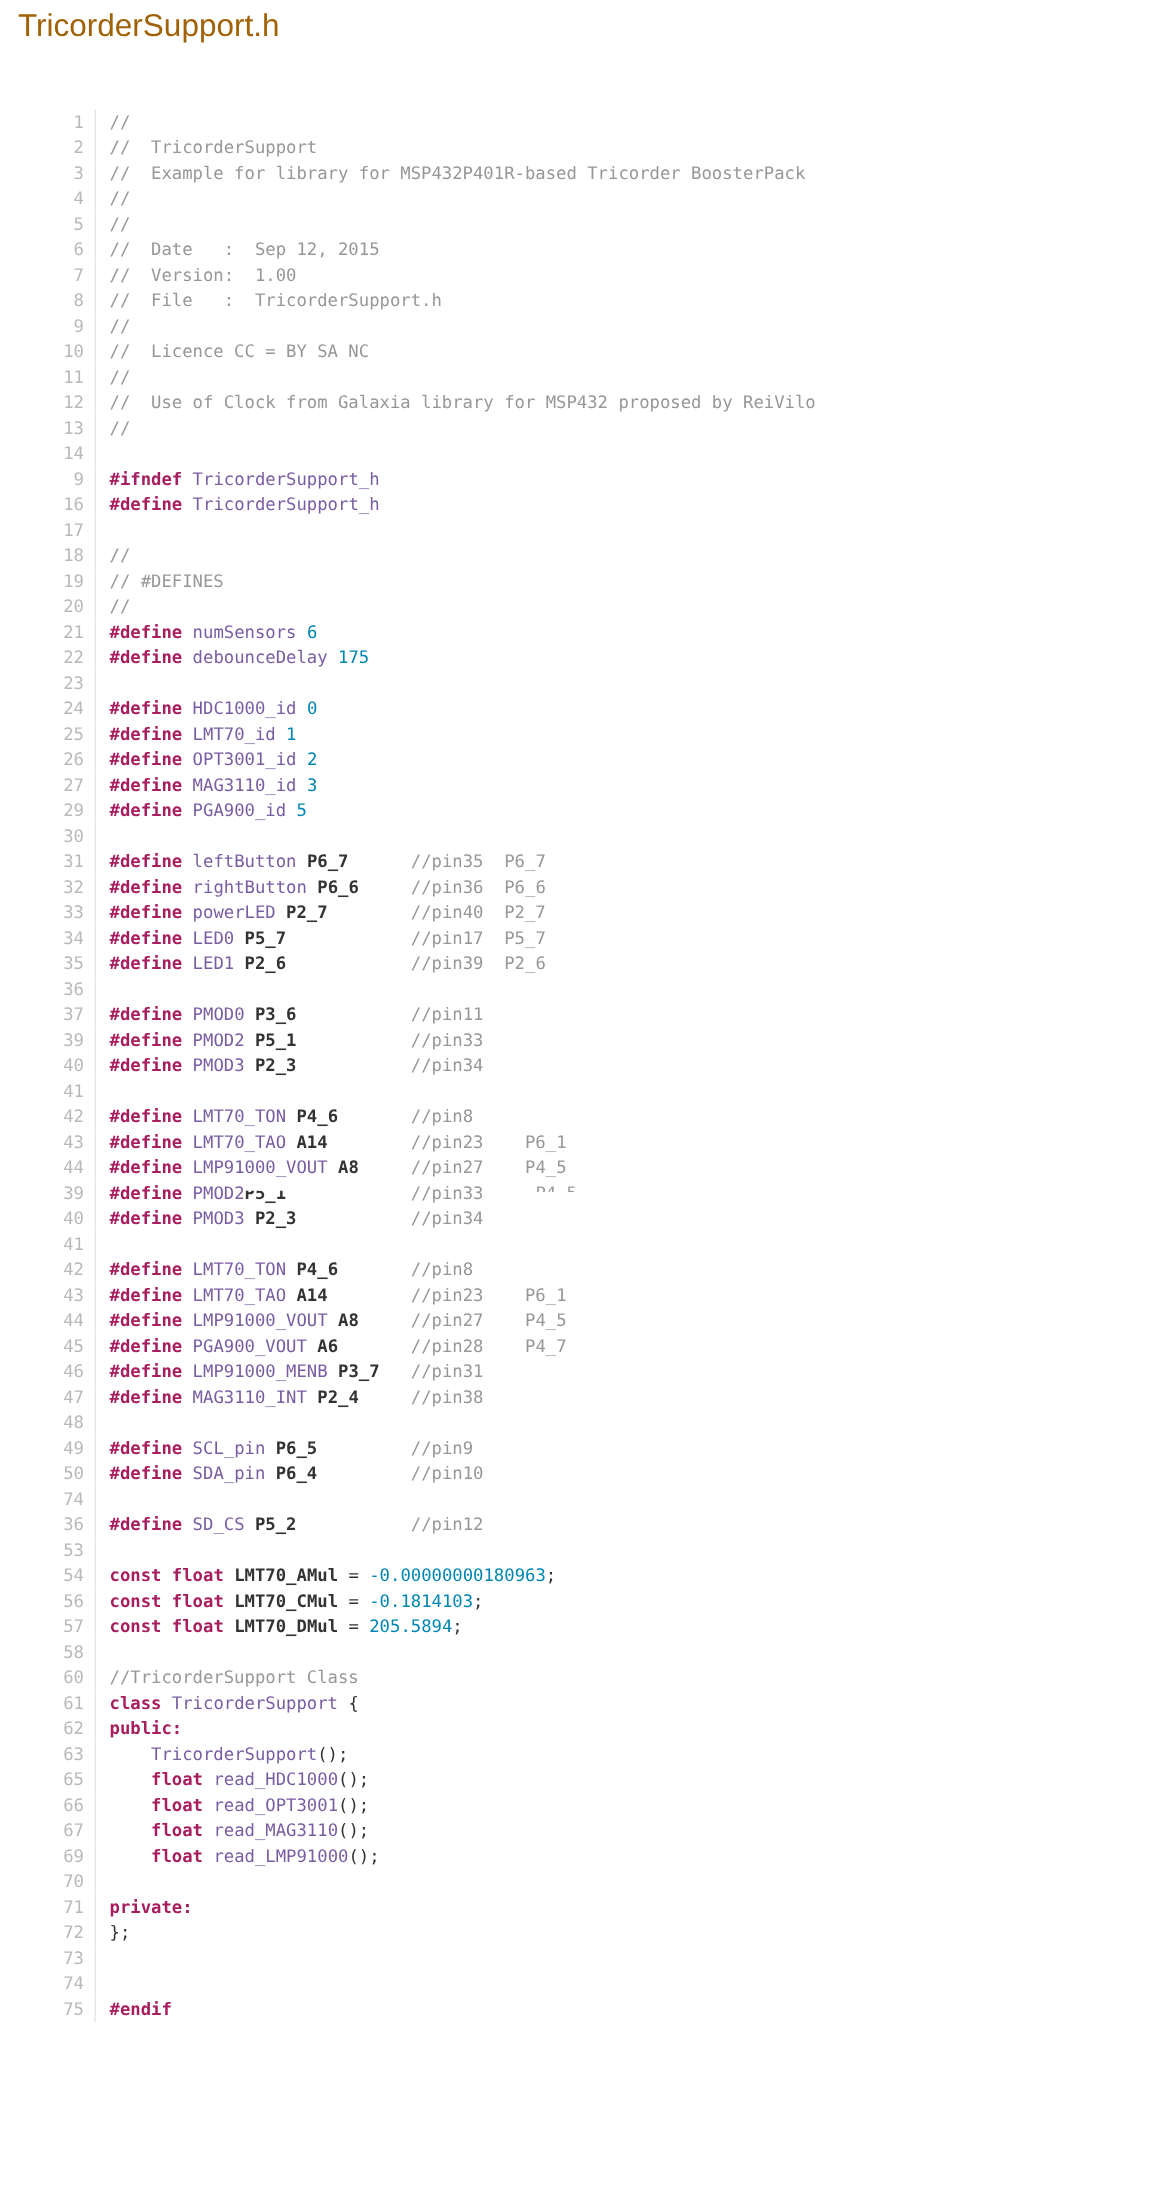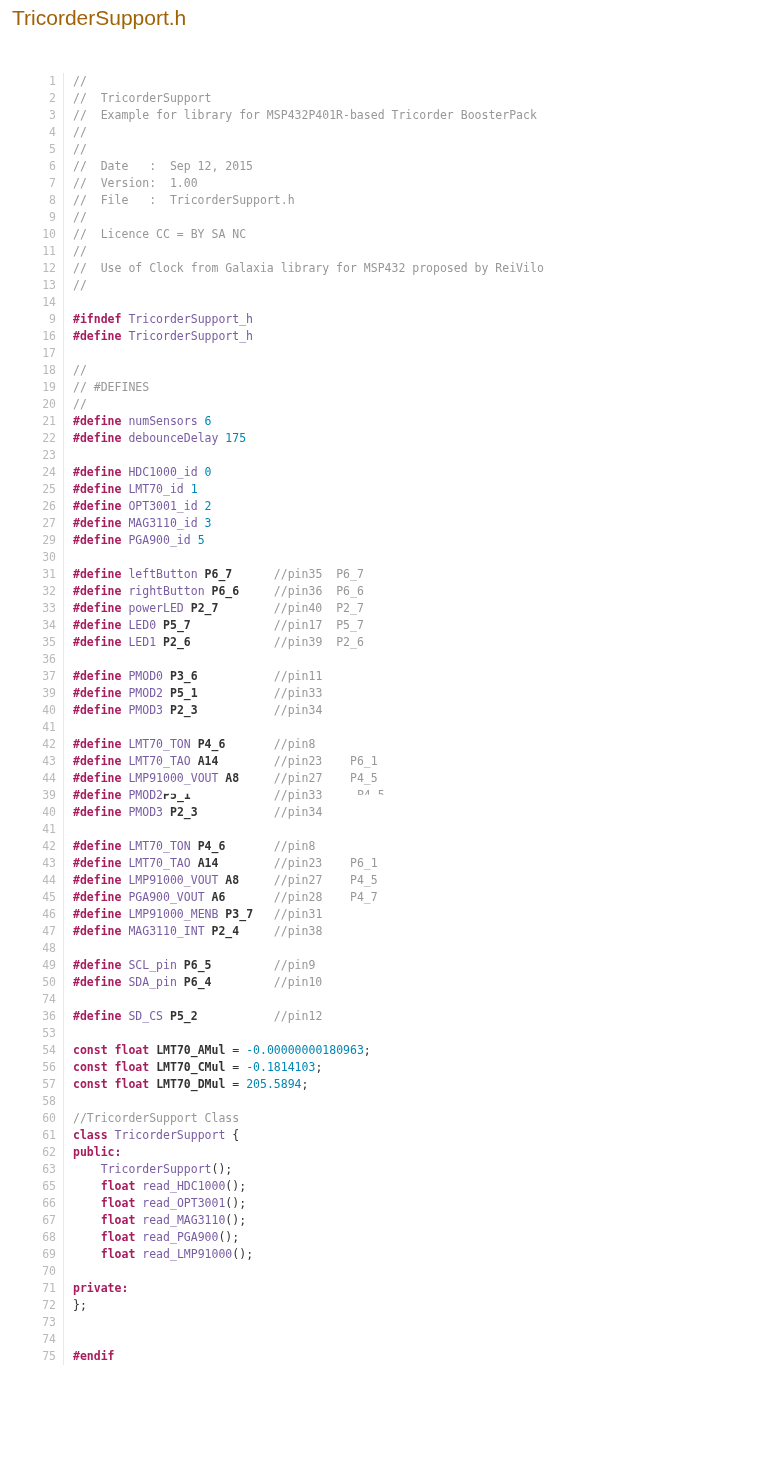--- a/index.html
+++ b/index.html
@@ -297,24 +297,20 @@
       </div>
       <div class="row">
         <span class="ln">66</span>
         <span class="code"><span class="tk-p">    </span><span class="tk-k">float</span><span class="tk-p"> </span><span class="tk-e">read_OPT3001</span><span class="tk-p">();</span></span>
       </div>
       <div class="row">
         <span class="ln">67</span>
         <span class="code"><span class="tk-p">    </span><span class="tk-k">float</span><span class="tk-p"> </span><span class="tk-e">read_MAG3110</span><span class="tk-p">();</span></span>
       </div>
       <div class="row">
-        <span class="ln">68</span>
-        <span class="code"><span class="tk-p">    </span><span class="tk-k">float</span><span class="tk-p"> </span><span class="tk-e">read_PGA900</span><span class="tk-p">();</span></span>
-      </div>
-      <div class="row">
         <span class="ln">69</span>
         <span class="code"><span class="tk-p">    </span><span class="tk-k">float</span><span class="tk-p"> </span><span class="tk-e">read_LMP91000</span><span class="tk-p">();</span></span>
       </div>
       <div class="row">
         <span class="ln">70</span>
         <span class="code"></span>
       </div>
       <div class="row">
         <span class="ln">71</span>
         <span class="code"><span class="tk-k">private:</span></span>

